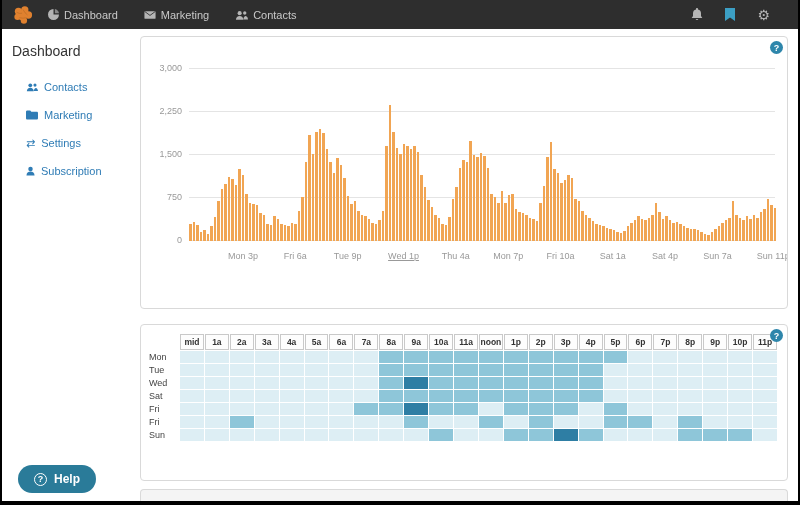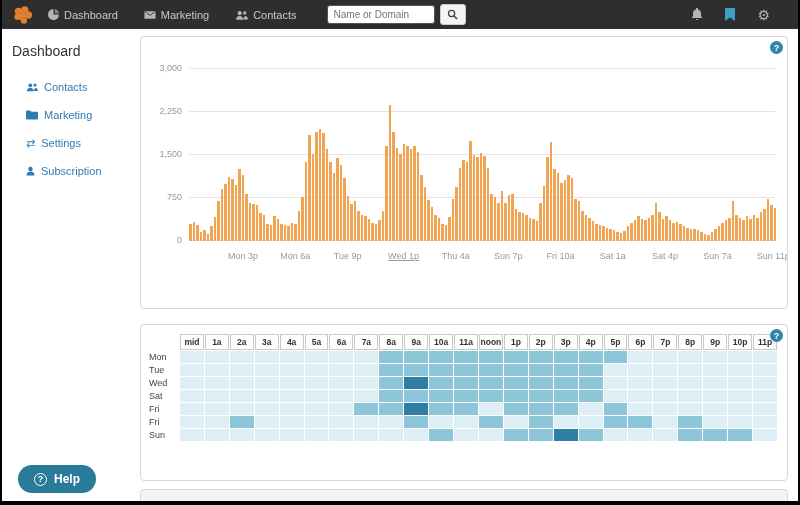--- a/index.html
+++ b/index.html
@@ -121,29 +121,20 @@
         <svg width="13" height="10" viewBox="0 0 14 10">
             <circle cx="5" cy="3" r="2.2" fill="#b5b5b5"></circle>
             <path d="M1 10c0-2.4 1.8-4 4-4s4 1.6 4 4z" fill="#b5b5b5"></path>
             <circle cx="10.5" cy="2.8" r="1.8" fill="#b5b5b5"></circle>
             <path d="M9 9.8c.2-2 1.2-3.4 2.6-3.6 1.2.3 2.2 1.7 2.4 3.6z" fill="#b5b5b5"></path>
           </svg>
       </span>
       <span>Contacts</span>
     </div>
 
-    <div class="search-wrap">
-      <input class="search-input" type="text" placeholder="Name or Domain" style="">
-      <div class="search-btn">
-        <svg width="11" height="11" viewBox="0 0 12 12">
-            <circle cx="5" cy="5" r="3.4" fill="none" stroke="#444" stroke-width="1.4"></circle>
-            <line x1="7.6" y1="7.6" x2="11" y2="11" stroke="#444" stroke-width="1.6"></line>
-          </svg>
-      </div>
-    </div>
 
     <div class="nav-right">
       <span class="tool">
         <svg width="12" height="13" viewBox="0 0 12 13">
             <path fill="#b5b5b5" d="M6 0c.6 0 1 .4 1 1v.4A4 4 0 0 1 10 5.3V8l1.3 2H.7L2 8V5.3A4 4 0 0 1 5 1.4V1c0-.6.4-1 1-1z"></path>
             <path fill="#b5b5b5" d="M4.6 11a1.5 1.5 0 0 0 2.8 0z"></path>
           </svg>
       </span>
       <span class="tool">
         <svg width="10" height="13" viewBox="0 0 10 13">
@@ -380,25 +371,25 @@
               <div class="bar" style="height: 13.6667%; background: rgb(241, 165, 83);"></div>
               <div class="bar" style="height: 17%; background: rgb(241, 165, 83);"></div>
               <div class="bar" style="height: 18.6667%; background: rgb(241, 165, 83);"></div>
               <div class="bar" style="height: 24.3333%; background: rgb(241, 165, 83);"></div>
               <div class="bar" style="height: 20.6667%; background: rgb(241, 165, 83);"></div>
               <div class="bar" style="height: 19.3333%; background: rgb(241, 165, 83);"></div>
             </div>
         </div>
         <div class="xlabels" id="xlabels">
             <span class="xlabel" style="left: 9.22619%;">Mon 3p</span>
-            <span class="xlabel" style="left: 18.1548%;">Mon 6a</span>
+            <span class="xlabel" style="left: 18.1548%;">Fri 6a</span>
             <span class="xlabel" style="left: 27.0833%;">Tue 9p</span>
             <span class="xlabel" style="left: 36.6071%; text-decoration: underline;">Wed 1p</span>
             <span class="xlabel" style="left: 45.5357%;">Thu 4a</span>
-            <span class="xlabel" style="left: 54.4643%;">Sun 7p</span>
+            <span class="xlabel" style="left: 54.4643%;">Mon 7p</span>
             <span class="xlabel" style="left: 63.3929%;">Fri 10a</span>
             <span class="xlabel" style="left: 72.3214%;">Sat 1a</span>
             <span class="xlabel" style="left: 81.25%;">Sat 4p</span>
             <span class="xlabel" style="left: 90.1786%;">Sun 7a</span>
             <span class="xlabel" style="left: 99.7024%;">Sun 11p</span>
           </div>
       </div>
     </div>
 
     <div class="panel heatmap-panel">

